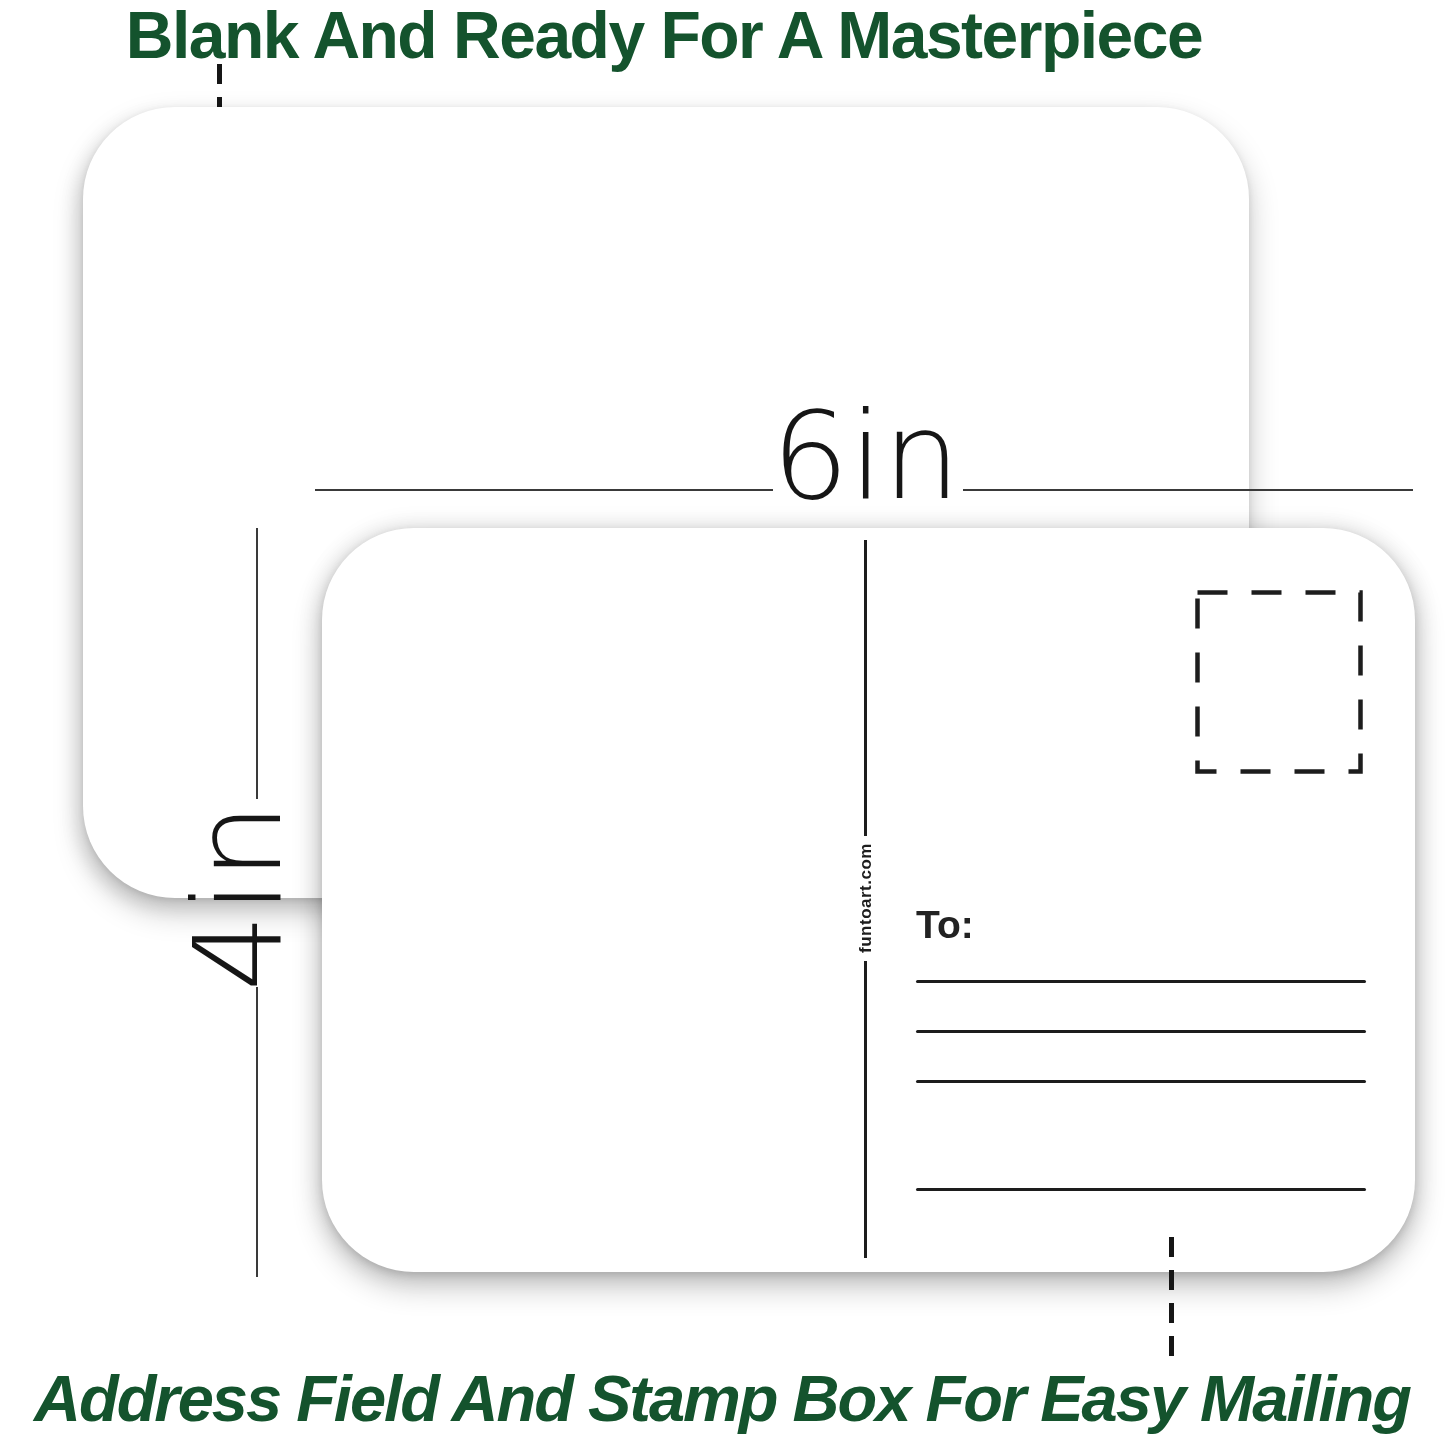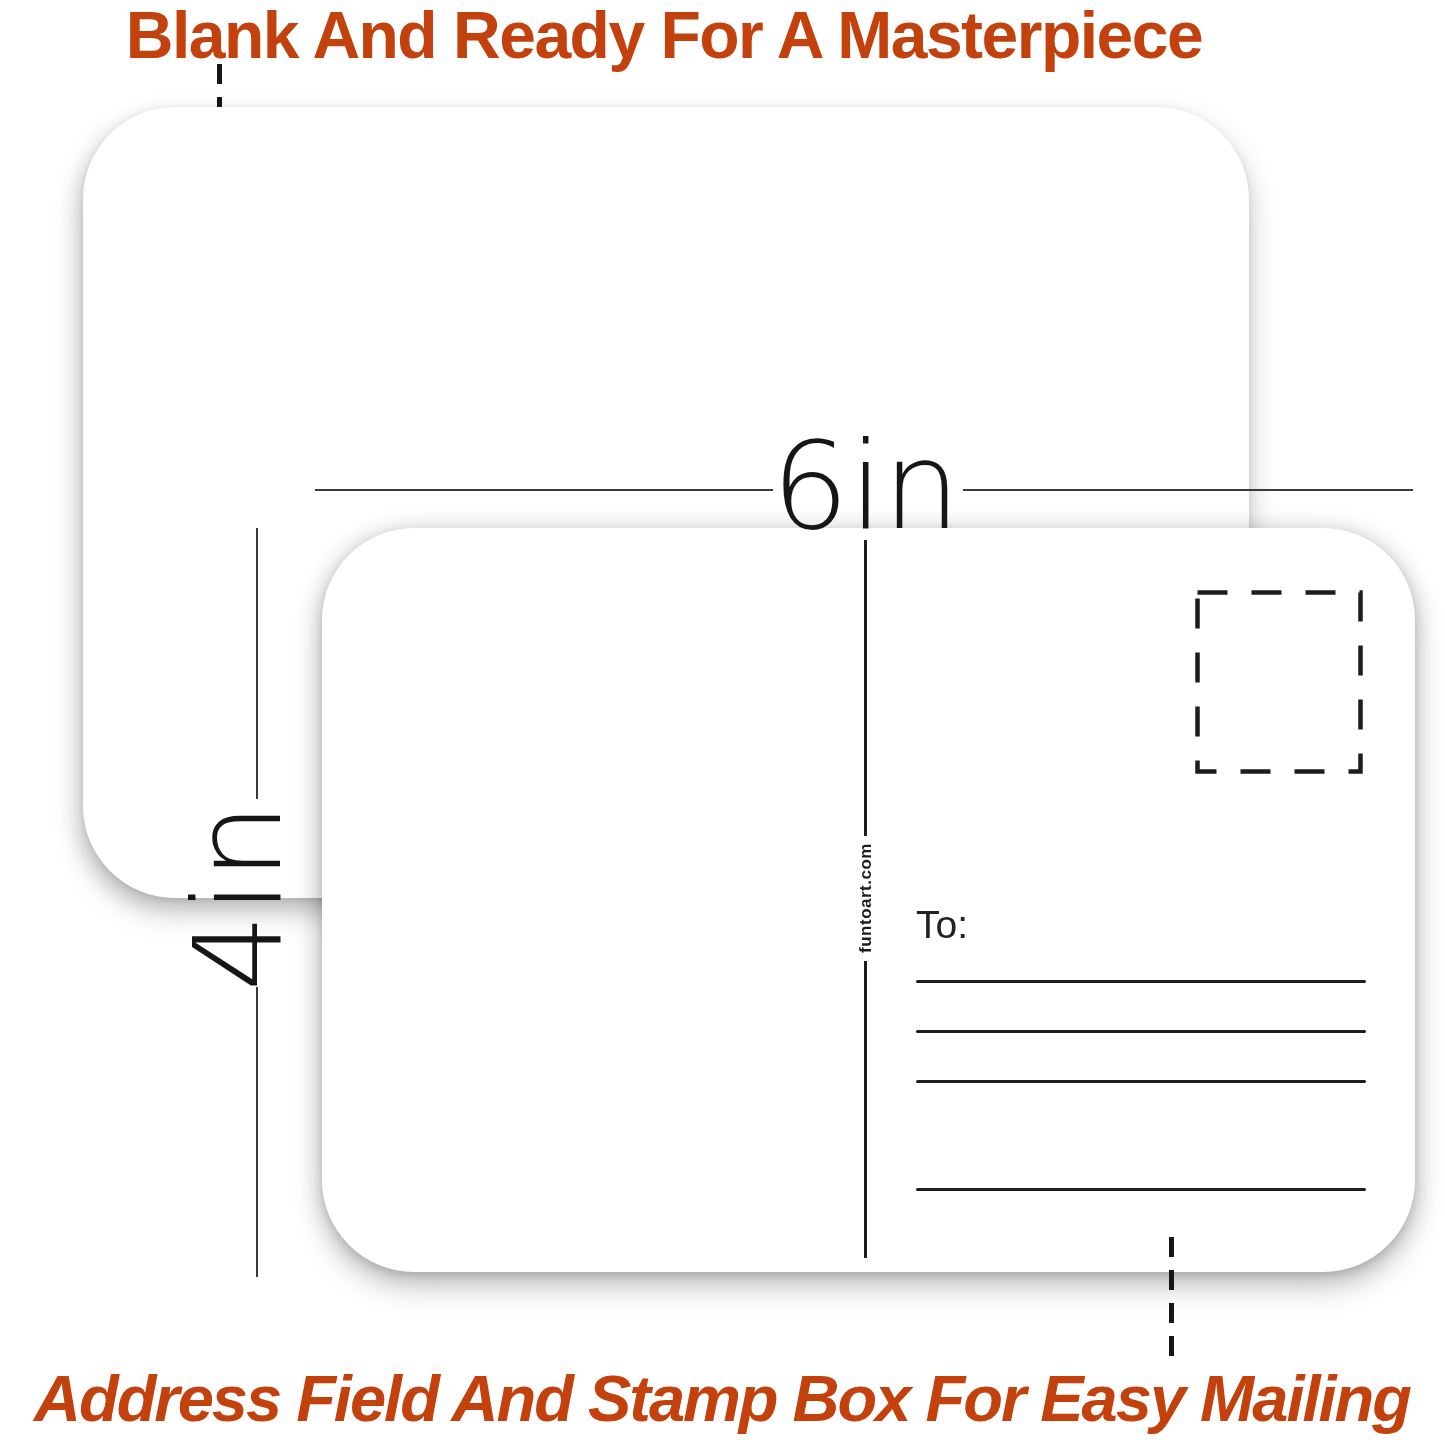--- a/index.html
+++ b/index.html
@@ -30,21 +30,21 @@
     left: 322px; top: 528px;
     width: 1093px; height: 744px;
     box-shadow: 0 14px 30px rgba(0,0,0,0.24),
                 0 0 24px rgba(0,0,0,0.13),
                 0 3px 8px rgba(0,0,0,0.10);
   }
 
   
   .caption {
     position: absolute;
-    color: #c2410c;
+    color: #14532d;
     font-weight: 600;
     white-space: nowrap;
     letter-spacing: -1.5px;
     line-height: 1;
   }
   .caption-top {
     left: 664px; top: 2px;
     transform: translateX(-50%);
     font-size: 66px;
   }
@@ -63,21 +63,21 @@
     color: #161616;
     font-family: "DejaVu Sans", sans-serif;
     font-weight: 200;
     font-size: 122px;
     line-height: 1;
     display: flex;
     align-items: center;
     justify-content: center;
     white-space: nowrap;
   }
-  .label-6in { left: 716px; top: 416px; width: 300px; height: 140px; text-align: right; }
+  .label-6in { left: 716px; top: 386px; width: 300px; height: 140px; text-align: right; }
   .label-4in {
     left: 88px; top: 822px; width: 300px; height: 150px;
     transform: rotate(-90deg);
   }
 
   
   .pointer-dashed {
     position: absolute;
     width: 5px;
     background: repeating-linear-gradient(
@@ -100,21 +100,21 @@
     font-size: 17px;
     font-weight: 700;
     color: #1d1d1d;
     letter-spacing: 0.5px;
   }
 
   .to-label {
     position: absolute;
     left: 916px; top: 905px;
     font-size: 39px;
-    font-weight: 400;
+    font-weight: 700;
     color: #222222;
     line-height: 1;
   }
 
   .address-line {
     position: absolute;
     left: 916px;
     width: 450px;
     height: 3px;
     background: #1d1d1d;

